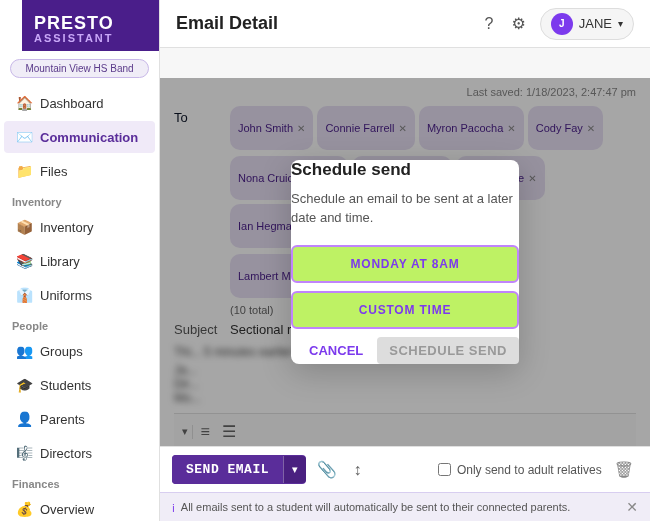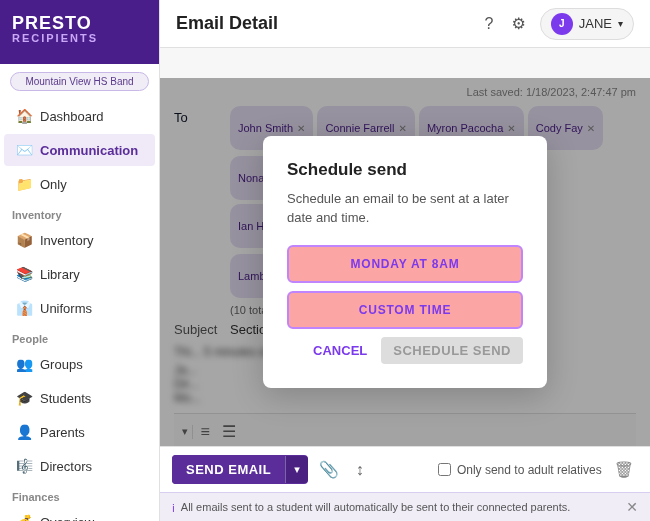--- a/index.html
+++ b/index.html
@@ -10,22 +10,23 @@
       width: 160px;
       min-width: 160px;
       background: #fff;
       border-right: 1px solid #e0e0e0;
       display: flex;
       flex-direction: column;
       height: 521px;
       overflow-y: auto;
     }
     .sidebar-logo {
-      padding: 14px 12px 20px;
+      padding: 14px 12px 7px;
       background: #4a1e8a;
+      margin-left: 22px;
     }
     .logo-text {
       color: #fff;
       font-size: 18px;
       font-weight: 900;
       letter-spacing: 1px;
       line-height: 1;
     }
     .logo-sub {
       color: #c9a8f8;
@@ -221,20 +222,21 @@
     .send-btn {
       background: #5a2d9a;
       color: #fff;
       border: none;
       padding: 7px 14px;
       font-size: 13px;
       font-weight: 600;
       cursor: pointer;
       border-radius: 4px 0 0 4px;
       letter-spacing: 0.5px;
+      font-family: Liberation Mono, monospace;
     }
     .send-dropdown-btn {
       background: #4a2080;
       color: #fff;
       border: none;
       padding: 7px 8px;
       cursor: pointer;
       border-radius: 0 4px 4px 0;
       border-left: 1px solid rgba(255,255,255,0.3);
       font-size: 11px;
@@ -298,43 +300,42 @@
       inset: 0;
       background: rgba(0,0,0,0.35);
       display: flex;
       align-items: center;
       justify-content: center;
       z-index: 100;
     }
     .modal {
       background: #fff;
       border-radius: 8px;
-      padding: 24px;
-      width: 284px;
+      width: 228px;
       box-shadow: 0 8px 32px rgba(0,0,0,0.2);
     }
     .modal-title {
       font-size: 17px;
       font-weight: 700;
       color: #222;
       margin-bottom: 10px;
     }
     .modal-desc {
       font-size: 13px;
       color: #555;
       margin-bottom: 18px;
       line-height: 1.4;
     }
     .modal-option-btn {
       display: block;
       width: 100%;
       padding: 10px;
       border: 2px solid #c084fc;
       border-radius: 6px;
-      background: #fca5a5;
+      background: #bef264;
       color: #7c3aed;
       font-size: 12px;
       font-weight: 700;
       letter-spacing: 0.8px;
       text-transform: uppercase;
       cursor: pointer;
       margin-bottom: 8px;
       text-align: center;
     }
     .modal-footer {
@@ -364,35 +365,35 @@
       letter-spacing: 0.5px;
       text-transform: uppercase;
     }
   </style>
 </head>
 <body>
 
 <div class="sidebar">
   <div class="sidebar-logo">
     <div class="logo-text">PRESTO</div>
-    <div class="logo-sub">RECIPIENTS</div>
+    <div class="logo-sub">ASSISTANT</div>
   </div>
   <div class="org-badge">Mountain View HS Band</div>
 
   <div class="sidebar-item">
     <span class="sidebar-icon">🏠</span>
     <span>Dashboard</span>
   </div>
   <div class="sidebar-item active">
     <span class="sidebar-icon">✉️</span>
     <span>Communication</span>
   </div>
   <div class="sidebar-item">
     <span class="sidebar-icon">📁</span>
-    <span>Only</span>
+    <span>Files</span>
   </div>
 
   <div class="sidebar-section-label">Inventory</div>
   <div class="sidebar-item">
     <span class="sidebar-icon">📦</span>
     <span>Inventory</span>
   </div>
   <div class="sidebar-item">
     <span class="sidebar-icon">📚</span>
     <span>Library</span>

